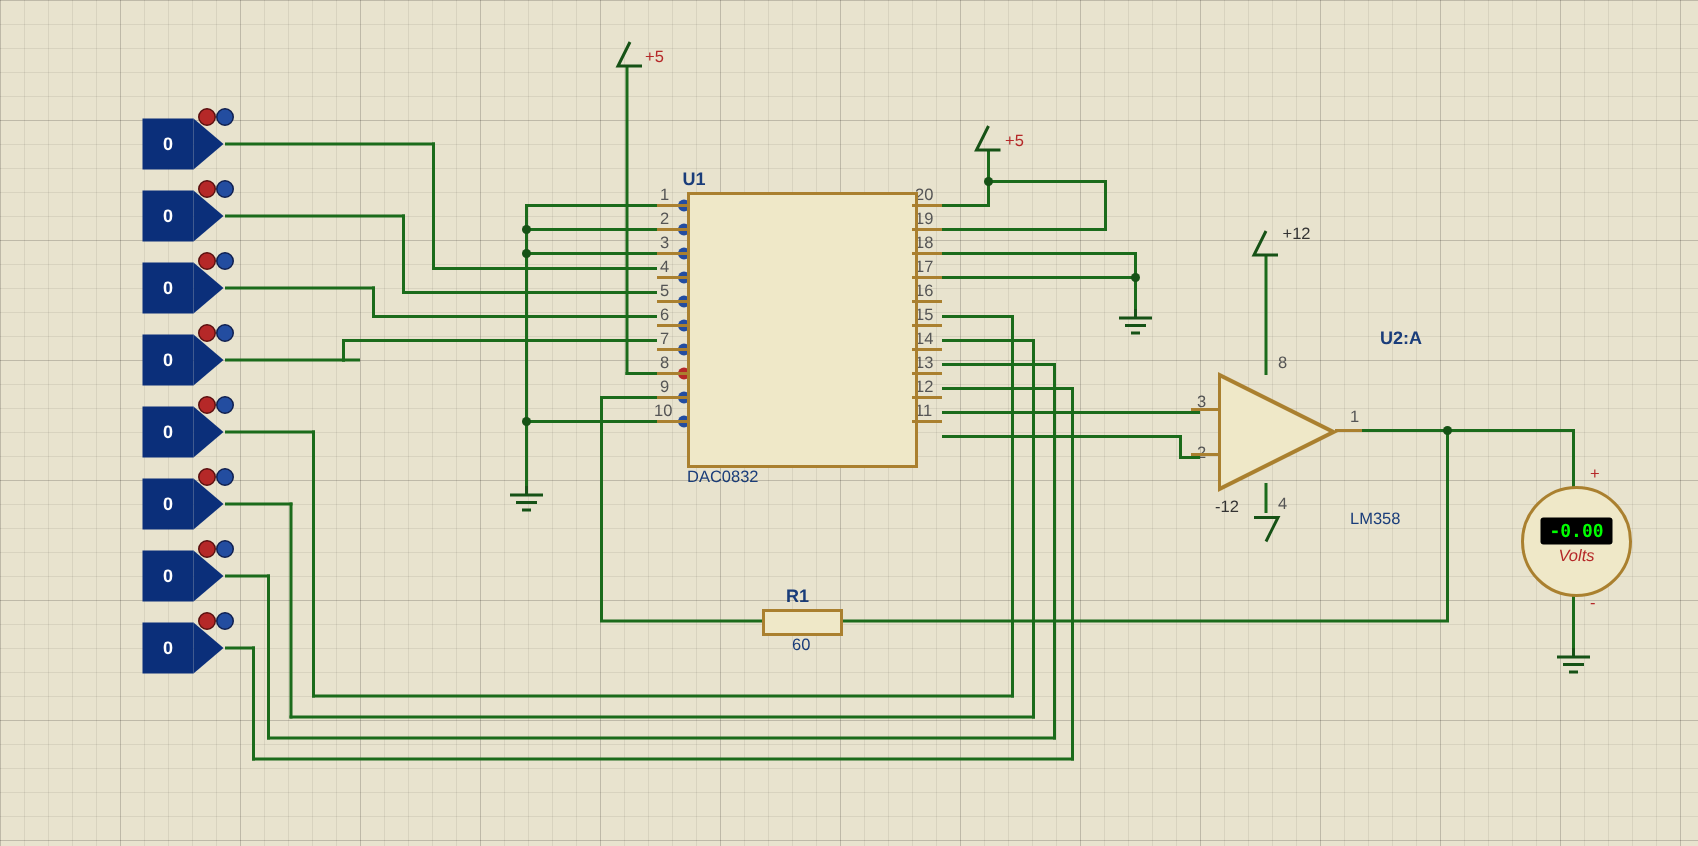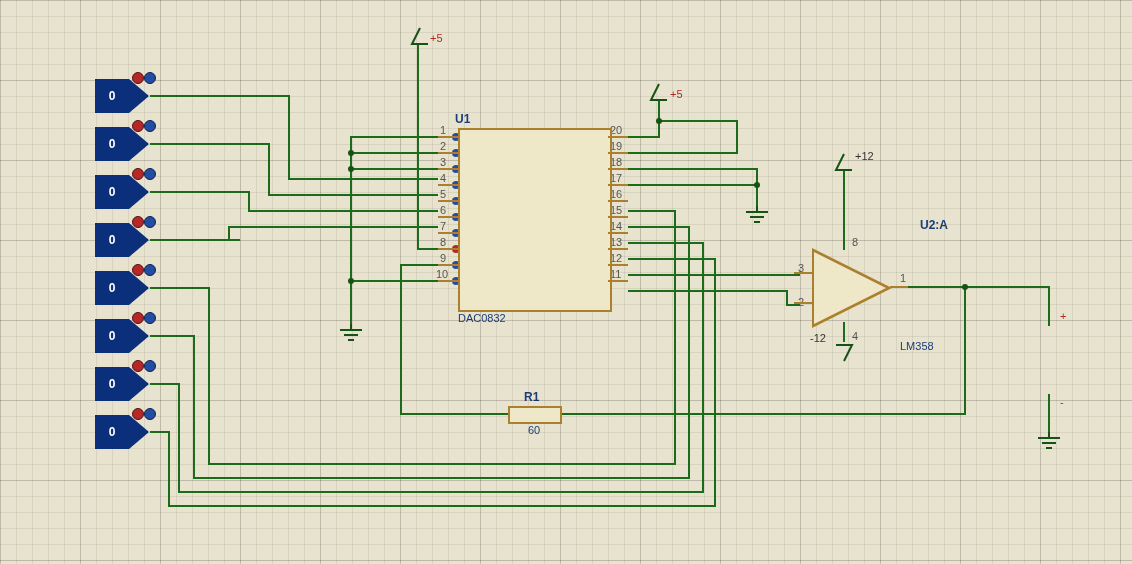--- a/index.html
+++ b/index.html
@@ -333,20 +333,24 @@
   <div class="wire vw" style="left:964px;top:286px;height:128px"></div>
   <div class="wire hw" style="left:558px;top:413px;width:408px"></div>
   <div class="junc" style="left:962px;top:284px"></div>
 
   <div class="lbl" style="left:524px;top:390px">R1</div>
   <div class="res" style="left:508px;top:406px"></div>
   <div class="pinname" style="left:528px;top:424px">60</div>
 
   <div class="wire hw" style="left:964px;top:286px;width:86px"></div>
   <div class="wire vw" style="left:1048px;top:286px;height:40px"></div>
+  <div class="meter" style="left:1014px;top:324px">
+    <div class="disp">-0.00</div>
+    <div class="unit">Volts</div>
+  </div>
   <div class="vlabel" style="left:1060px;top:310px">+</div>
   <div class="vlabel" style="left:1060px;top:396px">-</div>
   <div class="wire vw" style="left:1048px;top:394px;height:40px"></div>
   <div class="gnd" style="left:1034px;top:432px">
     <svg width="30" height="20">
         <line x1="15" y1="0" x2="15" y2="6" stroke="#165216" stroke-width="2"></line>
     <line x1="4" y1="6" x2="26" y2="6" stroke="#165216" stroke-width="2"></line>
     <line x1="8" y1="11" x2="22" y2="11" stroke="#165216" stroke-width="2"></line>
     <line x1="12" y1="16" x2="18" y2="16" stroke="#165216" stroke-width="2"></line>
       </svg>

